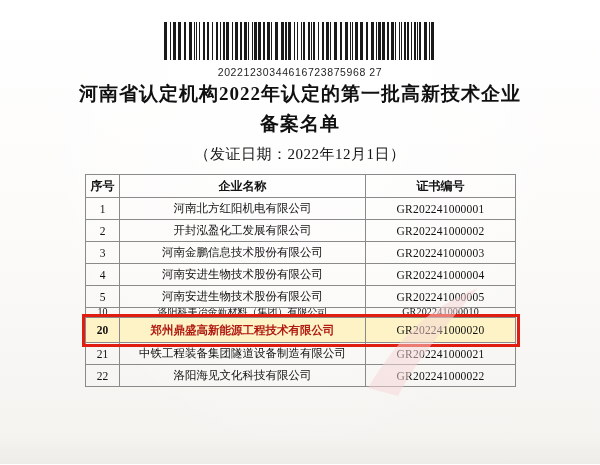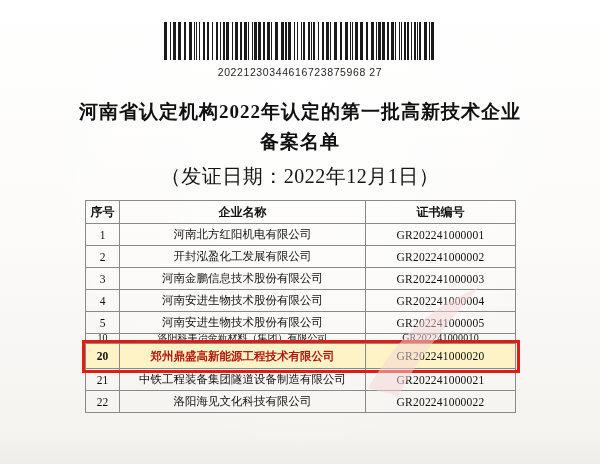--- a/index.html
+++ b/index.html
@@ -64,25 +64,25 @@
   
   .title-line {
     text-align: center;
     font-size: 19px;
     font-weight: bold;
     color: #101010;
     letter-spacing: 1px;
     line-height: 1.45;
     font-family: "Liberation Serif", serif;
   }
-  .title-1 { margin-top: 20px; }
+  .title-1 { margin-top: 2px; }
   .title-2 { margin-top: 2px; }
   .issue-date {
     text-align: center;
-    font-size: 20px;
+    font-size: 15px;
     color: #141414;
     margin-top: 8px;
     letter-spacing: 0.5px;
     font-family: "Liberation Serif", serif;
   }
   
   .table-wrap {
     margin: 10px auto 0;
     width: 430px;
     position: relative;

